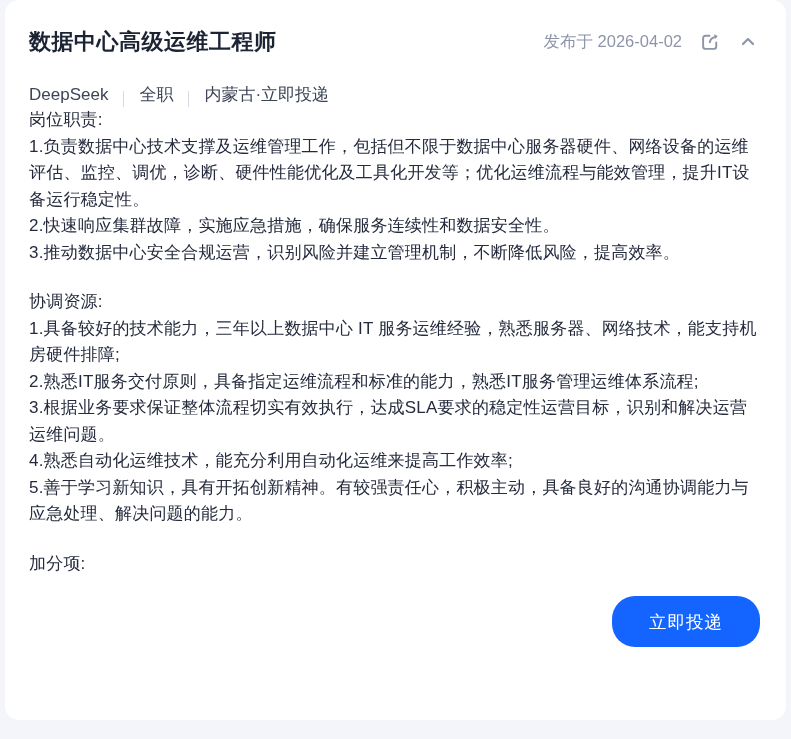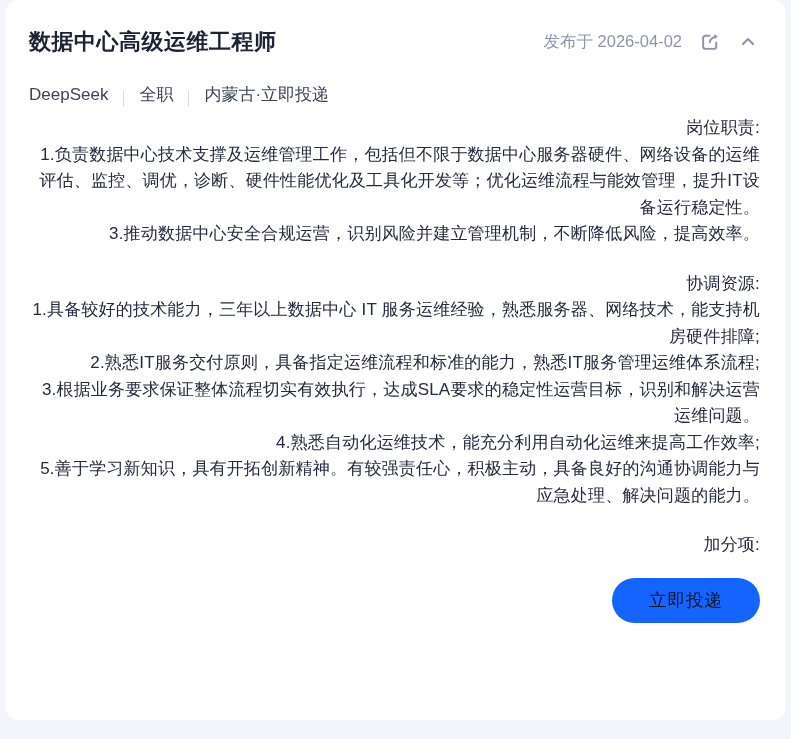--- a/index.html
+++ b/index.html
@@ -64,42 +64,40 @@
     line-height: 24px;
   }
   .meta-sep {
     width: 1px;
     height: 16px;
     background: #d8dae2;
     margin: 0 15px;
   }
 
   .description {
-    margin-top: 8px;
     font-size: 17px;
     line-height: 26.5px;
     color: #252b3d;
     letter-spacing: 0.2px;
-    text-align: right;
   }
   .section + .section { margin-top: 23px; }
   .section p { margin: 0; }
 
   .footer-row {
     display: flex;
     justify-content: flex-end;
     margin-top: 19px;
   }
   .apply-btn {
-    height: 45px;
+    height: 51px;
     padding: 0 37px;
     border: none;
     border-radius: 23px;
     background: #1465ff;
-    color: #0f172a;
+    color: #ffffff;
     font-size: 17.5px;
     font-family: inherit;
     cursor: pointer;
     letter-spacing: 1px;
   }
 </style>
 </head>
 <body>
 
 <div class="card">
@@ -132,20 +130,21 @@
     <span class="meta-sep"></span>
     <span>全职</span>
     <span class="meta-sep"></span>
     <span>内蒙古·立即投递</span>
   </div>
 
   <div class="description">
       <div class="section">
         <p>岗位职责:</p>
         <p>1.负责数据中心技术支撑及运维管理工作，包括但不限于数据中心服务器硬件、网络设备的运维评估、监控、调优，诊断、硬件性能优化及工具化开发等；优化运维流程与能效管理，提升IT设备运行稳定性。</p>
+        <p>2.快速响应集群故障，实施应急措施，确保服务连续性和数据安全性。</p>
         <p>3.推动数据中心安全合规运营，识别风险并建立管理机制，不断降低风险，提高效率。</p>
       </div>
       <div class="section">
         <p>协调资源:</p>
         <p>1.具备较好的技术能力，三年以上数据中心 IT 服务运维经验，熟悉服务器、网络技术，能支持机房硬件排障;</p>
         <p>2.熟悉IT服务交付原则，具备指定运维流程和标准的能力，熟悉IT服务管理运维体系流程;</p>
         <p>3.根据业务要求保证整体流程切实有效执行，达成SLA要求的稳定性运营目标，识别和解决运营运维问题。</p>
         <p>4.熟悉自动化运维技术，能充分利用自动化运维来提高工作效率;</p>
         <p>5.善于学习新知识，具有开拓创新精神。有较强责任心，积极主动，具备良好的沟通协调能力与应急处理、解决问题的能力。</p>
       </div>

